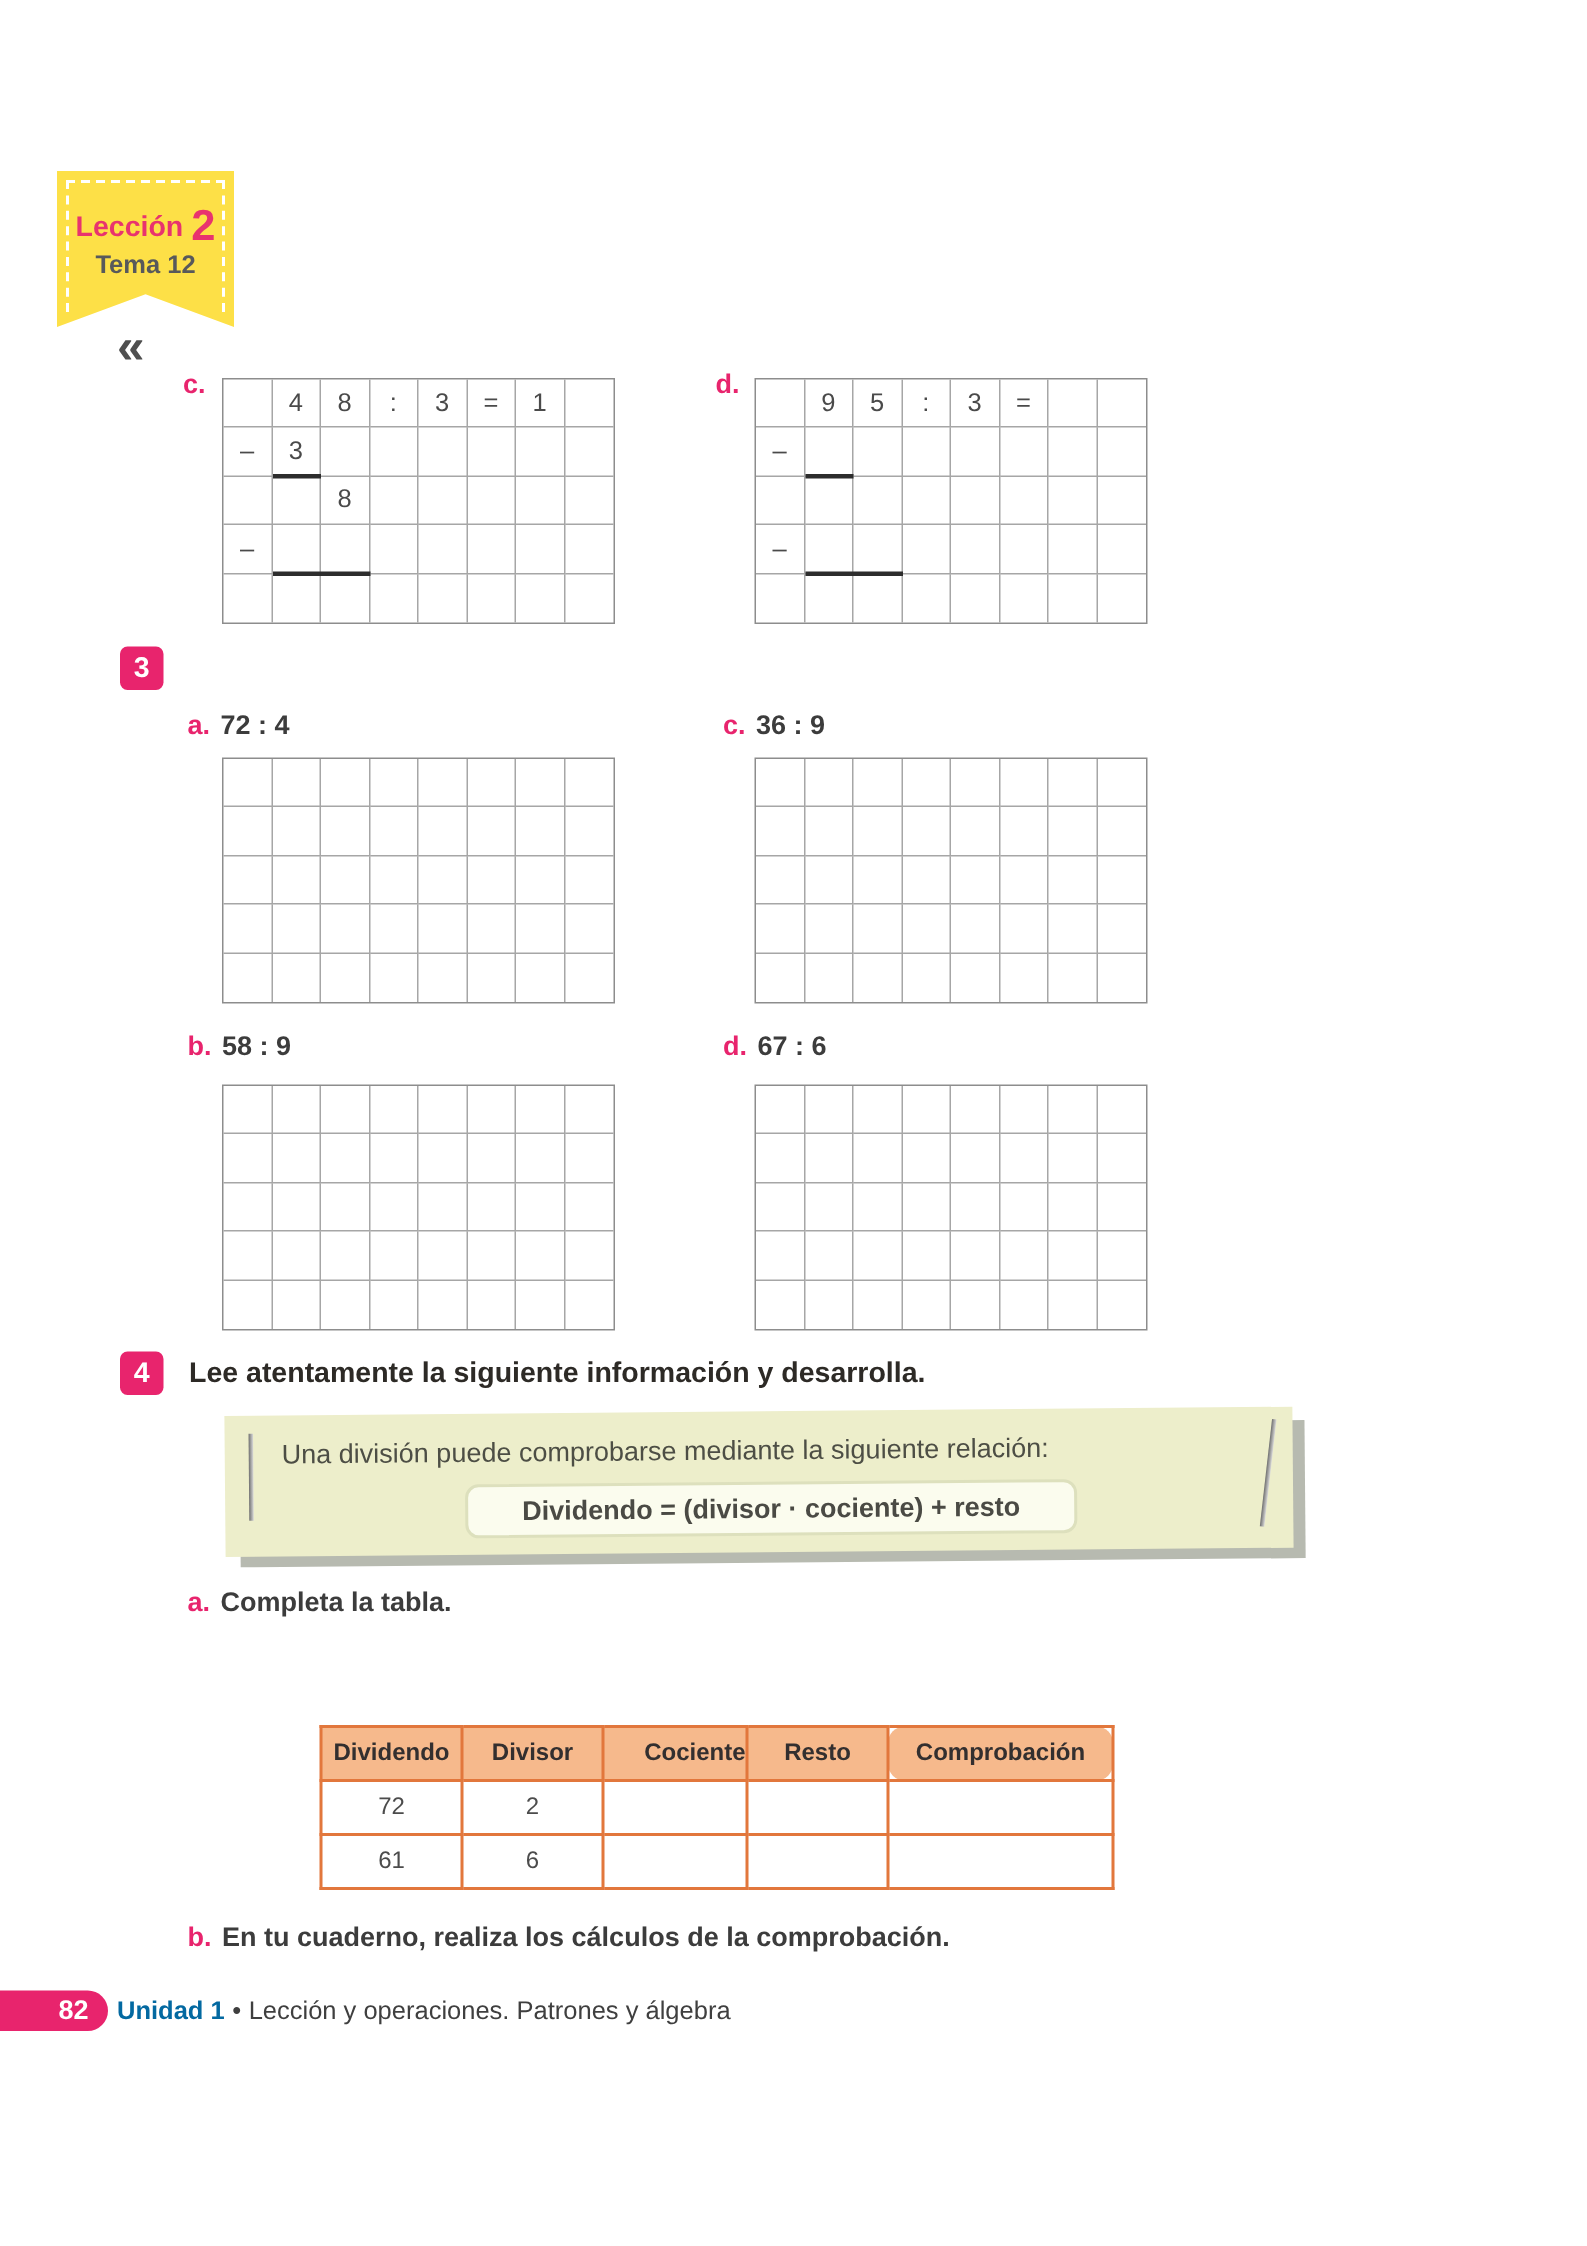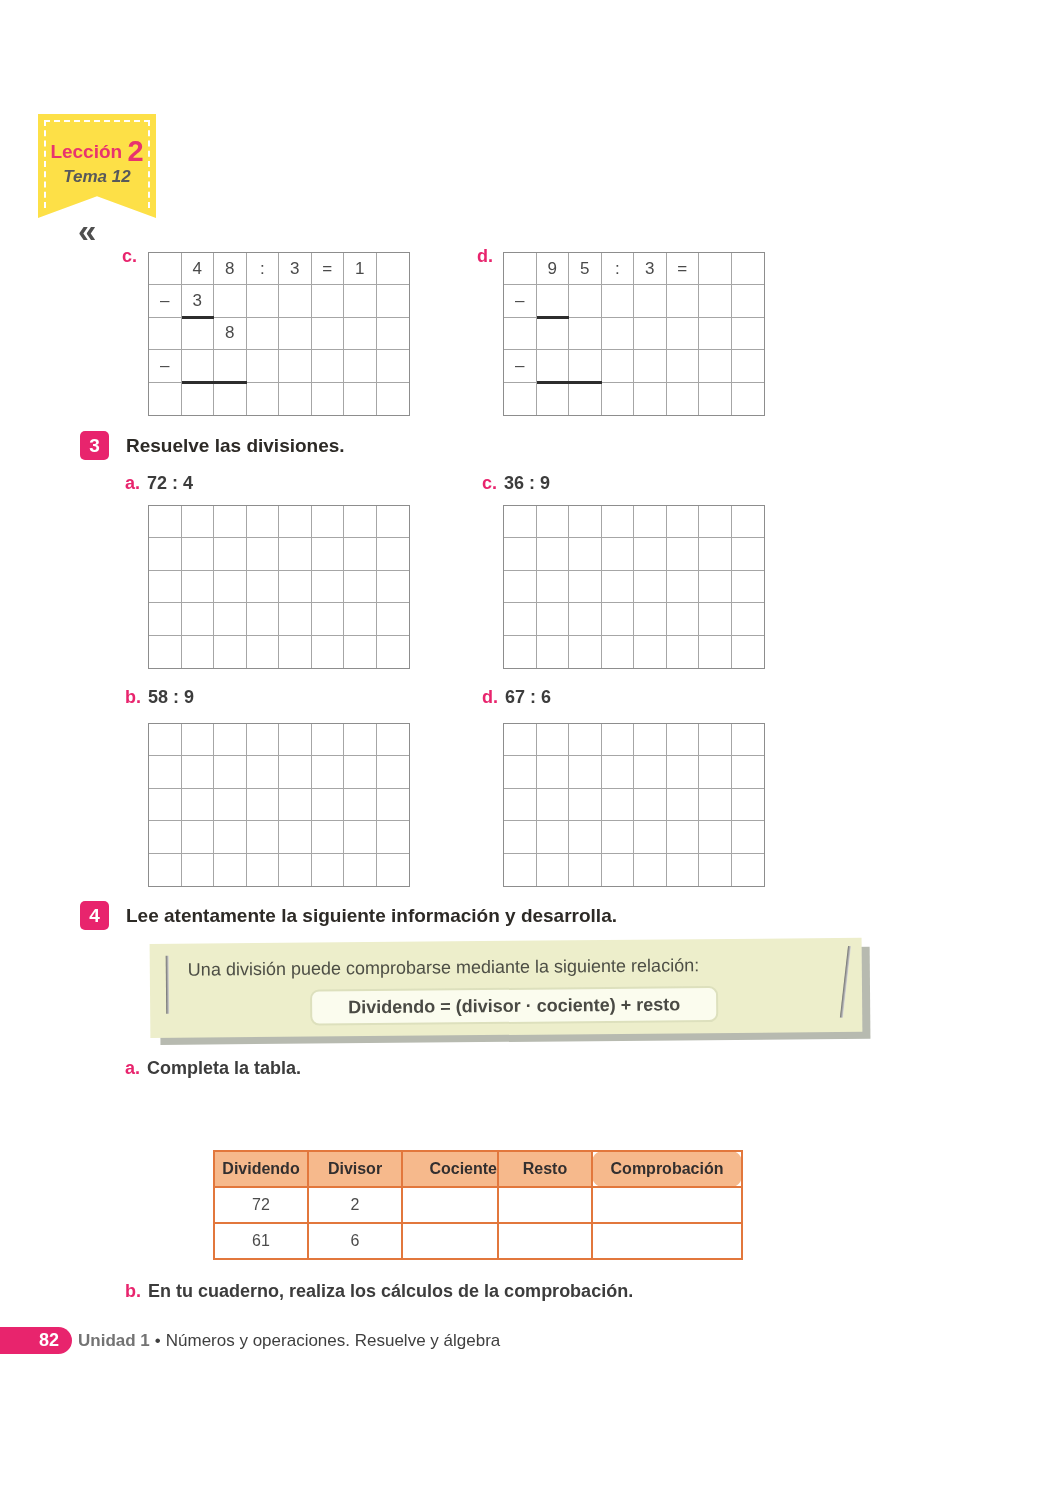--- a/index.html
+++ b/index.html
@@ -13,21 +13,21 @@
     background:#fde047;
     clip-path:polygon(0 0,100% 0,100% 100%,50% 79%,0 100%);
     text-align:center;
   }
   .lesson-badge .dash{
     position:absolute;left:6px;top:6px;right:6px;bottom:10px;
     border:2px dashed #ffffff;border-bottom:none;
   }
   .lesson-line1{position:relative;margin-top:26px;font-weight:bold;color:#e8336e;font-size:19px;line-height:22px;}
   .lesson-line1 .big{font-size:29px;vertical-align:-3px;}
-  .lesson-line2{position:relative;font-weight:bold;color:#58595b;font-size:17px;margin-top:4px;font-style:italic;}
+  .lesson-line2{position:relative;font-weight:bold;color:#58595b;font-size:17px;margin-top:4px;}
   .back-icon{position:absolute;left:78px;top:212px;font-size:33px;font-weight:bold;color:#4f4f4f;letter-spacing:-3px;}
 
   
   .grid{
     position:absolute;display:flex;flex-wrap:wrap;align-content:flex-start;
     border:1px solid #8d8d8d;background:#ffffff;
   }
   .grid .cell{
     width:32.5px;height:32.4px;box-sizing:border-box;
     border-right:1px solid #a6a6a6;border-bottom:1px solid #a6a6a6;
@@ -76,21 +76,21 @@
   .comp-table th{background:#f6b98c;height:34px;font-size:16px;color:#332f2f;}
   .comp-table td{height:34px;font-size:16px;color:#4c4c4c;background:#fff;}
 
   
   .footer-pill{
     position:absolute;left:0;top:1327px;width:72px;height:27px;background:#e8246d;
     border-radius:0 14px 14px 0;color:#fff;font-weight:bold;font-size:18px;
     line-height:27px;text-align:right;padding-right:13px;box-sizing:border-box;
   }
   .footer-text{position:absolute;left:78px;top:1331px;font-size:17px;color:#3f3f3f;}
-  .footer-text .bold{font-weight:bold;color:#737373;}
+  .footer-text .bold{font-weight:bold;color:#0369a1;}
   .footer-text .sep{margin:0 5px;}
 </style>
 </head>
 <body>
 
 <div class="lesson-badge">
   <div class="dash"></div>
   <div class="lesson-line1"><span>Lección</span> <span class="big">2</span></div>
   <div class="lesson-line2">Tema 12</div>
 </div>
@@ -183,21 +183,20 @@
     <div class="cell lastr"></div>
     <div class="cell lastr"></div>
     <div class="cell lastr"></div>
     <div class="cell lastc lastr"></div>
     <div class="uline" style="left: 32.5px; top: 62.8px; width: 32.5px;"></div>
     <div class="uline" style="left: 32.5px; top: 127.6px; width: 65px;"></div>
   </div>
 
 <div class="ex-header" style="left:80px;top:431px">
   <div class="ex-num">3</div>
-  <div class="ex-title">Resuelve las divisiones.</div>
 </div>
 
 <div class="item-line" style="left:125px;top:473px">
   <span class="item-label">a.</span><span>72 : 4</span>
 </div>
 <div class="item-line" style="left:482px;top:473px">
   <span class="item-label">c.</span><span>36 : 9</span>
 </div>
 <div class="grid" style="left: 148px; top: 505px; width: 260px; height: 162px;">
     <div class="cell"></div>
@@ -418,14 +417,14 @@
       </tr>
     </tbody>
 </table>
 
 <div class="item-line" style="left:125px;top:1281px">
   <span class="item-label">b.</span><span>En tu cuaderno, realiza los cálculos de la comprobación.</span>
 </div>
 
 <div class="footer-pill">82</div>
 <div class="footer-text">
-  <span class="bold">Unidad 1</span><span class="sep">•</span><span>Números y operaciones. Resuelve y álgebra</span>
+  <span class="bold">Unidad 1</span><span class="sep">•</span><span>Lección y operaciones. Patrones y álgebra</span>
 </div>
 
 </body></html>

